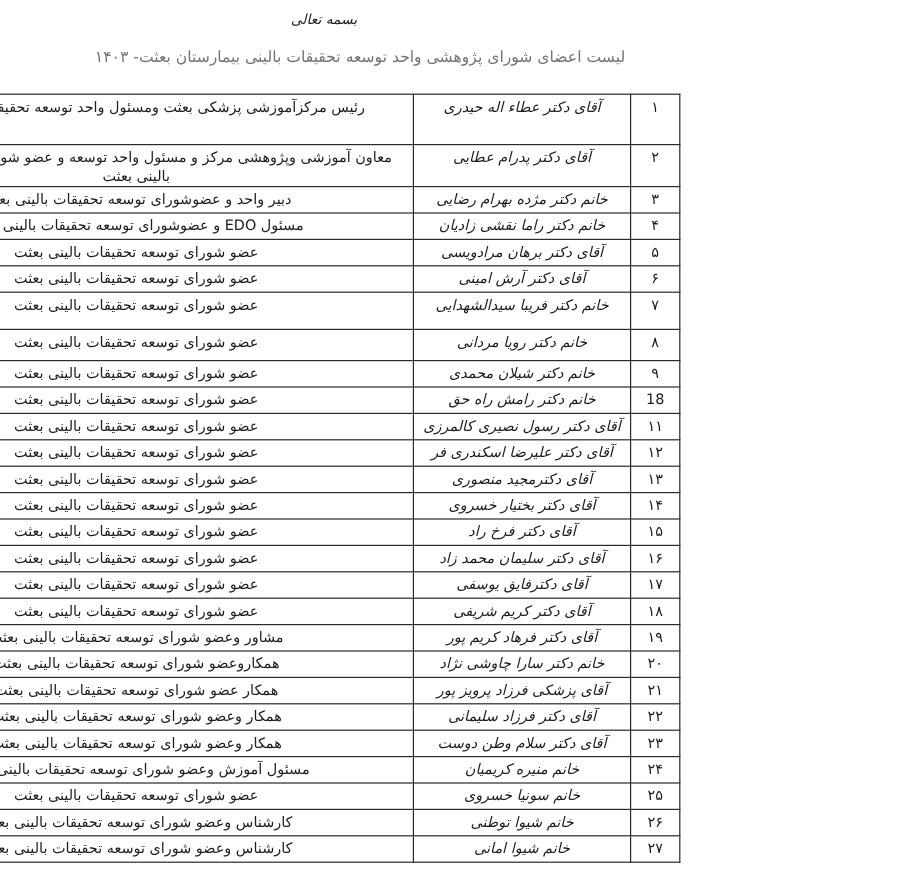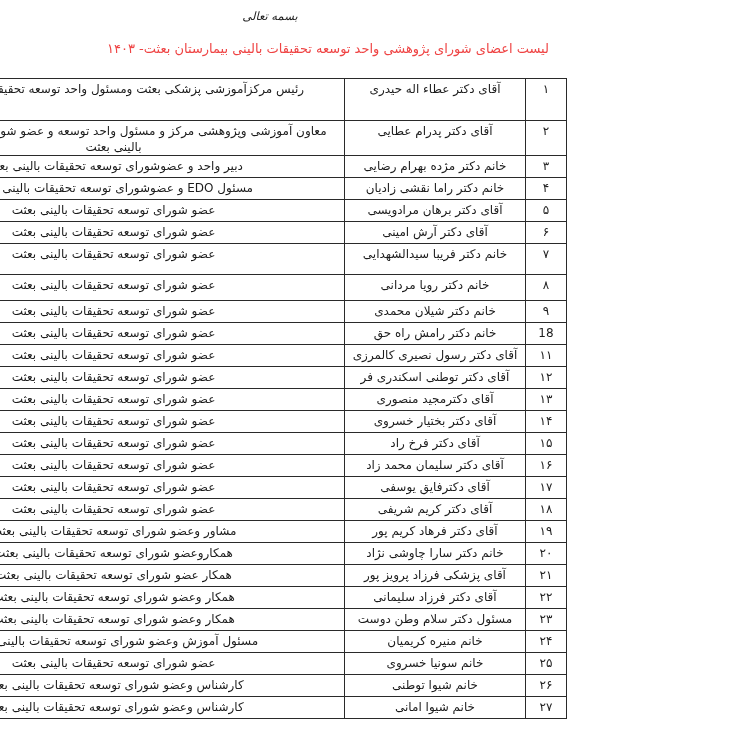--- a/index.html
+++ b/index.html
@@ -32,44 +32,43 @@
     transform: translateX(-30px);
     color: #222;
   }
   .doc-title {
     position: absolute;
     top: 41px;
     left: 0;
     width: 100%;
     text-align: center;
     font-size: 13px;
-    color: #ef4444;
+    color: #737373;
     letter-spacing: 0.2px;
-    margin-left: 28px;
   }
   table.members {
     position: absolute;
     top: 78px;
     right: 33px;
     width: 684px;
     border-collapse: collapse;
     table-layout: fixed;
     direction: rtl;
   }
   table.members td {
     border: 1px solid #2a2a2a;
     text-align: center;
     vertical-align: top;
     padding: 3px 4px 0 4px;
     font-size: 12px;
     line-height: 1.3;
     overflow: hidden;
   }
   td.c-num  { font-size: 12px; }
-  td.c-name { font-size: 12px; }
+  td.c-name { font-size: 12px; font-style: italic; }
   td.c-role { font-size: 11.5px; }
 </style>
 </head>
 <body>
 
 <div class="page">
   <div class="bismillah">بسمه تعالی</div>
   <div class="doc-title">لیست اعضای شورای پژوهشی واحد توسعه تحقیقات  بالینی بیمارستان بعثت- ۱۴۰۳</div>
 
   <table class="members">
@@ -129,21 +128,21 @@
           <td class="c-name">خانم دکتر رامش راه حق</td>
           <td class="c-role">عضو شورای  توسعه تحقیقات بالینی بعثت</td>
         </tr>
         <tr style="height: 22px;">
           <td class="c-num">۱۱</td>
           <td class="c-name">آقای دکتر رسول نصیری کالمرزی</td>
           <td class="c-role">عضو شورای توسعه تحقیقات بالینی بعثت</td>
         </tr>
         <tr style="height: 22px;">
           <td class="c-num">۱۲</td>
-          <td class="c-name">آقای دکتر توطنی اسکندری فر</td>
+          <td class="c-name">آقای دکتر علیرضا اسکندری فر</td>
           <td class="c-role">عضو شورای توسعه تحقیقات بالینی بعثت</td>
         </tr>
         <tr style="height: 22px;">
           <td class="c-num">۱۳</td>
           <td class="c-name">آقای دکترمجید منصوری</td>
           <td class="c-role">عضو شورای  توسعه تحقیقات بالینی بعثت</td>
         </tr>
         <tr style="height: 22px;">
           <td class="c-num">۱۴</td>
           <td class="c-name">آقای دکتر بختیار خسروی</td>
@@ -184,21 +183,21 @@
           <td class="c-name">آقای پزشکی فرزاد پرویز پور</td>
           <td class="c-role">همکار عضو شورای توسعه تحقیقات بالینی بعثت</td>
         </tr>
         <tr style="height: 22px;">
           <td class="c-num">۲۲</td>
           <td class="c-name">آقای دکتر فرزاد سلیمانی</td>
           <td class="c-role">همکار وعضو شورای  توسعه تحقیقات بالینی بعثت</td>
         </tr>
         <tr style="height: 22px;">
           <td class="c-num">۲۳</td>
-          <td class="c-name">مسئول دکتر سلام وطن دوست</td>
+          <td class="c-name">آقای دکتر سلام وطن دوست</td>
           <td class="c-role">همکار  وعضو شورای  توسعه تحقیقات بالینی بعثت</td>
         </tr>
         <tr style="height: 22px;">
           <td class="c-num">۲۴</td>
           <td class="c-name">خانم  منیره کریمیان</td>
           <td class="c-role">مسئول آموزش وعضو شورای توسعه تحقیقات بالینی بعثت</td>
         </tr>
         <tr style="height: 22px;">
           <td class="c-num">۲۵</td>
           <td class="c-name">خانم سونیا خسروی</td>

